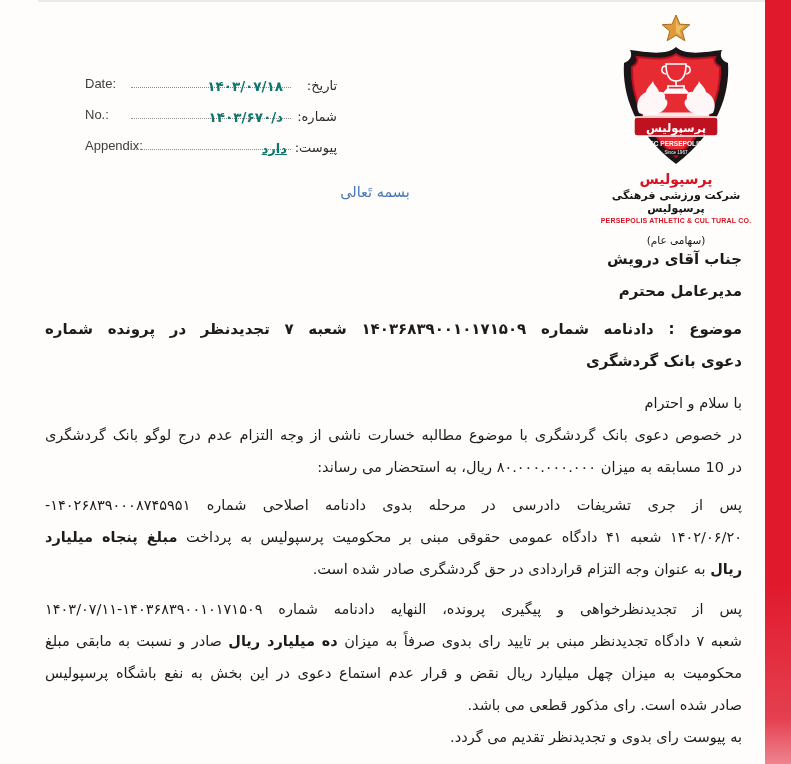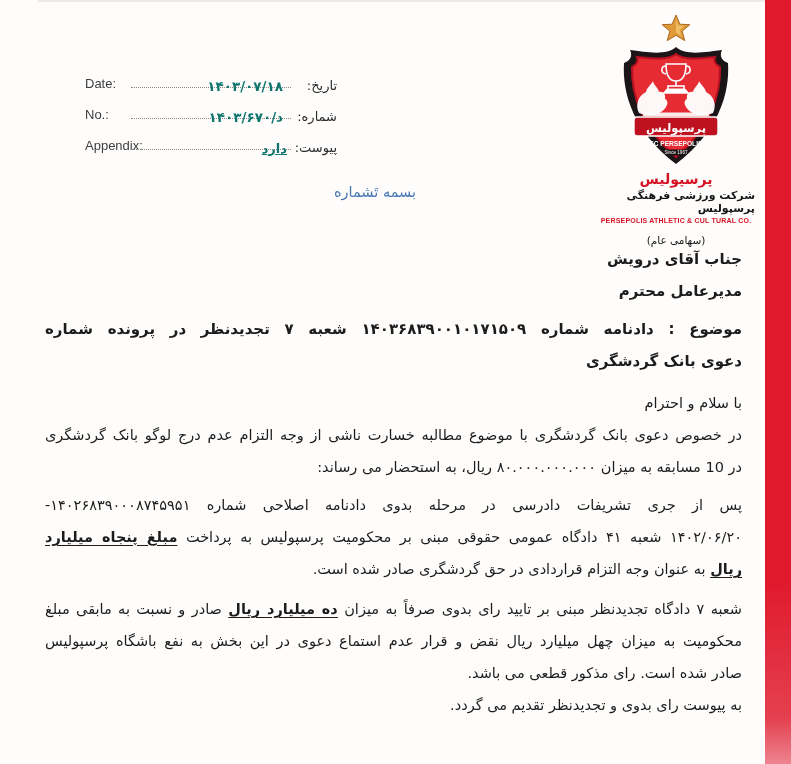--- a/index.html
+++ b/index.html
@@ -19,34 +19,34 @@
   .hdr { position:absolute; left:85px; top:64px; width:252px; }
   .hdr-row { position:relative; height:31px; }
   .hdr-en { position:absolute; left:0; bottom:4px; font-family:Liberation Sans, sans-serif; font-size:13px; color:#3d3d3d; }
   .hdr-fa { position:absolute; right:0; bottom:2px; font-size:13px; color:#2b2b2b; direction:rtl; }
   .hdr-dots { position:absolute; left:46px; right:46px; bottom:7px; border-bottom:1px dotted #8a8a8a; }
   .hdr-val { position:absolute; right:54px; bottom:1px; font-size:13.5px; font-weight:bold; color:#0f766e; direction:ltr; }
 
   
   .logo { position:absolute; left:597px; top:14px; width:158px; text-align:center; }
   .logo-club-fa { color:#d61322; font-weight:bold; font-size:14px; margin-top:1px; direction:rtl; }
-  .logo-co-fa { color:#151515; font-weight:bold; font-size:11px; margin-top:2px; direction:rtl;text-align:right; }
+  .logo-co-fa { color:#151515; font-weight:bold; font-size:11px; margin-top:2px; direction:rtl; }
   .logo-co-en { color:#d61322; font-weight:bold; font-size:7px; margin-top:2px; font-family:"Liberation Sans", sans-serif; letter-spacing:.2px; }
   .logo-public { color:#151515; font-size:10.5px; margin-top:10px; direction:rtl; }
 
   .besmeh { position:absolute; left:305px; top:184px; width:140px; text-align:center;
             color:#4677b4; font-size:14.5px; direction:rtl; }
 
   
   .body { position:absolute; left:45px; top:243px; width:697px; direction:rtl; font-size:14.5px; }
   .line { height:32px; line-height:32px; overflow:hidden; white-space:nowrap; }
   .just { text-align:justify; text-align-last:justify; white-space:normal; }
   .right { text-align:right; }
   .bold { font-weight:bold; font-size:15px; }
-  .bu { font-weight:bold; text-decoration:underline; text-underline-offset:3px; }
+  .bu { font-weight:bold; text-underline-offset:3px; }
   .sp6 { height:6px; } .sp8 { height:8px; } .sp10 { height:10px; }
 </style>
 </head>
 <body>
 
 <div class="page">
 
   <div class="scan-edge-top"></div>
   <div class="red-bar"></div>
 
@@ -108,36 +108,37 @@
 
       <path d="M58,135.5 L84,135.5 L78,141.5 L64,141.5 Z" fill="#1c1517"></path>
       <text x="71" y="140" text-anchor="middle" font-size="4.6" fill="#ffffff" font-family="Liberation Sans, sans-serif">Since 1967</text>
     </svg>
     <div class="logo-club-fa">پرسپولیس</div>
     <div class="logo-co-fa">شرکت ورزشی فرهنگی پرسپولیس</div>
     <div class="logo-co-en">PERSEPOLIS ATHLETIC &amp; CUL TURAL CO.</div>
     <div class="logo-public">(سهامی عام)</div>
   </div>
 
-  <div class="besmeh">بسمه تَشماره</div>
+  <div class="besmeh">بسمه تَعالی</div>
 
   <div class="body">
     <div class="line right bold">جناب آقای درویش</div>
     <div class="line right bold">مدیرعامل محترم</div>
     <div class="sp6"></div>
     <div class="line just bold">موضوع : دادنامه شماره ۱۴۰۳۶۸۳۹۰۰۱۰۱۷۱۵۰۹ شعبه ۷ تجدیدنظر در پرونده شماره ۱۴۰۰۶۸۹۲۰۰۰۷۴۲۳۵۸۹ موضوع</div>
     <div class="line right bold">دعوی بانک گردشگری</div>
     <div class="sp10"></div>
     <div class="line right">با سلام و احترام</div>
     <div class="line just">در خصوص دعوی بانک گردشگری با موضوع مطالبه خسارت ناشی از وجه التزام عدم درج لوگو بانک گردشگری</div>
     <div class="line right">در 10 مسابقه به میزان ۸۰.۰۰۰.۰۰۰.۰۰۰ ریال، به استحضار می رساند:</div>
     <div class="sp6"></div>
     <div class="line just">پس از جری تشریفات دادرسی در مرحله بدوی دادنامه اصلاحی شماره ۱۴۰۲۶۸۳۹۰۰۰۸۷۴۵۹۵۱-</div>
     <div class="line just"><span>۱۴۰۲/۰۶/۲۰ شعبه ۴۱ دادگاه عمومی حقوقی مبنی بر محکومیت پرسپولیس به پرداخت </span><span class="bu">مبلغ پنجاه میلیارد</span></div>
     <div class="line right"><span class="bu">ریال</span><span> به عنوان وجه التزام قراردادی در حق گردشگری صادر شده است.</span></div>
     <div class="sp8"></div>
+    <div class="line just">پس از تجدیدنظرخواهی و پیگیری پرونده، النهایه دادنامه شماره ۱۴۰۳۶۸۳۹۰۰۱۰۱۷۱۵۰۹-۱۴۰۳/۰۷/۱۱</div>
     <div class="line just"><span>شعبه ۷ دادگاه تجدیدنظر مبنی بر تایید رای بدوی صرفاً به میزان </span><span class="bu">ده میلیارد ریال</span><span> صادر و نسبت به مابقی مبلغ</span></div>
     <div class="line just">محکومیت به میزان چهل میلیارد ریال نقض و قرار عدم استماع دعوی در این بخش به نفع باشگاه پرسپولیس</div>
     <div class="line right">صادر شده است. رای مذکور قطعی می باشد.</div>
     <div class="line right">به پیوست رای بدوی و تجدیدنظر تقدیم می گردد.</div>
   </div>
 
 </div>
 
 </body></html>

